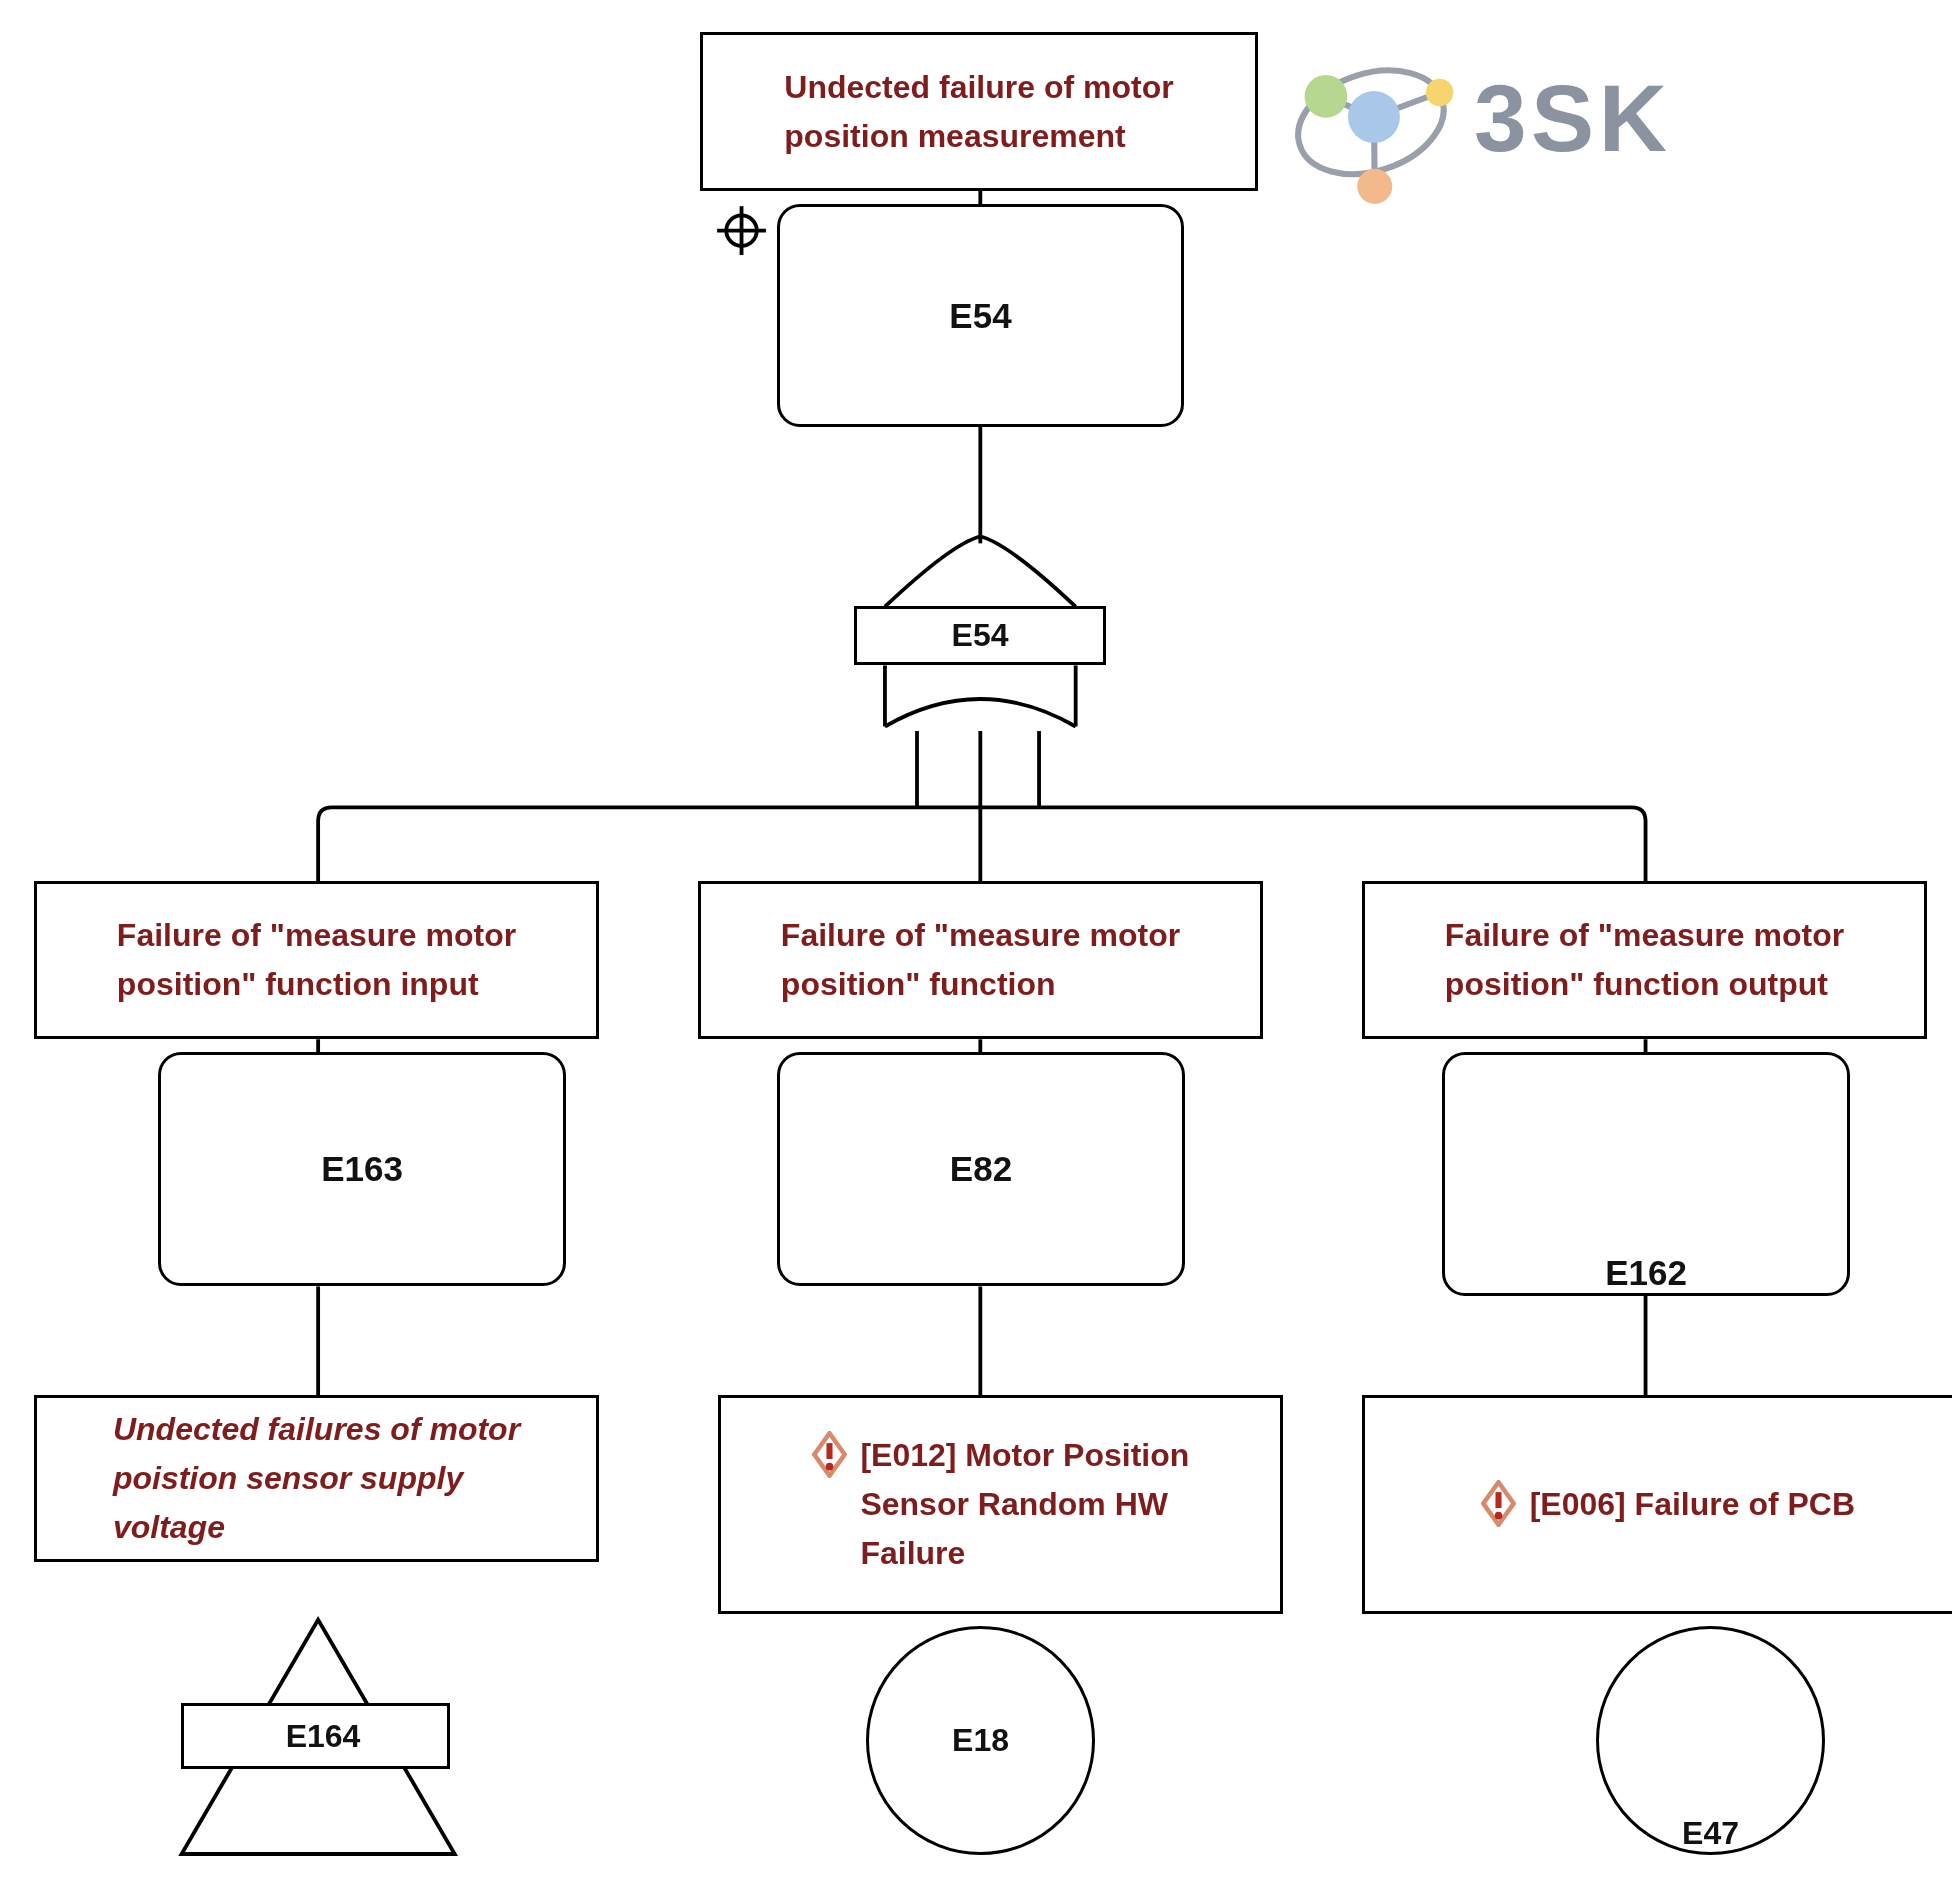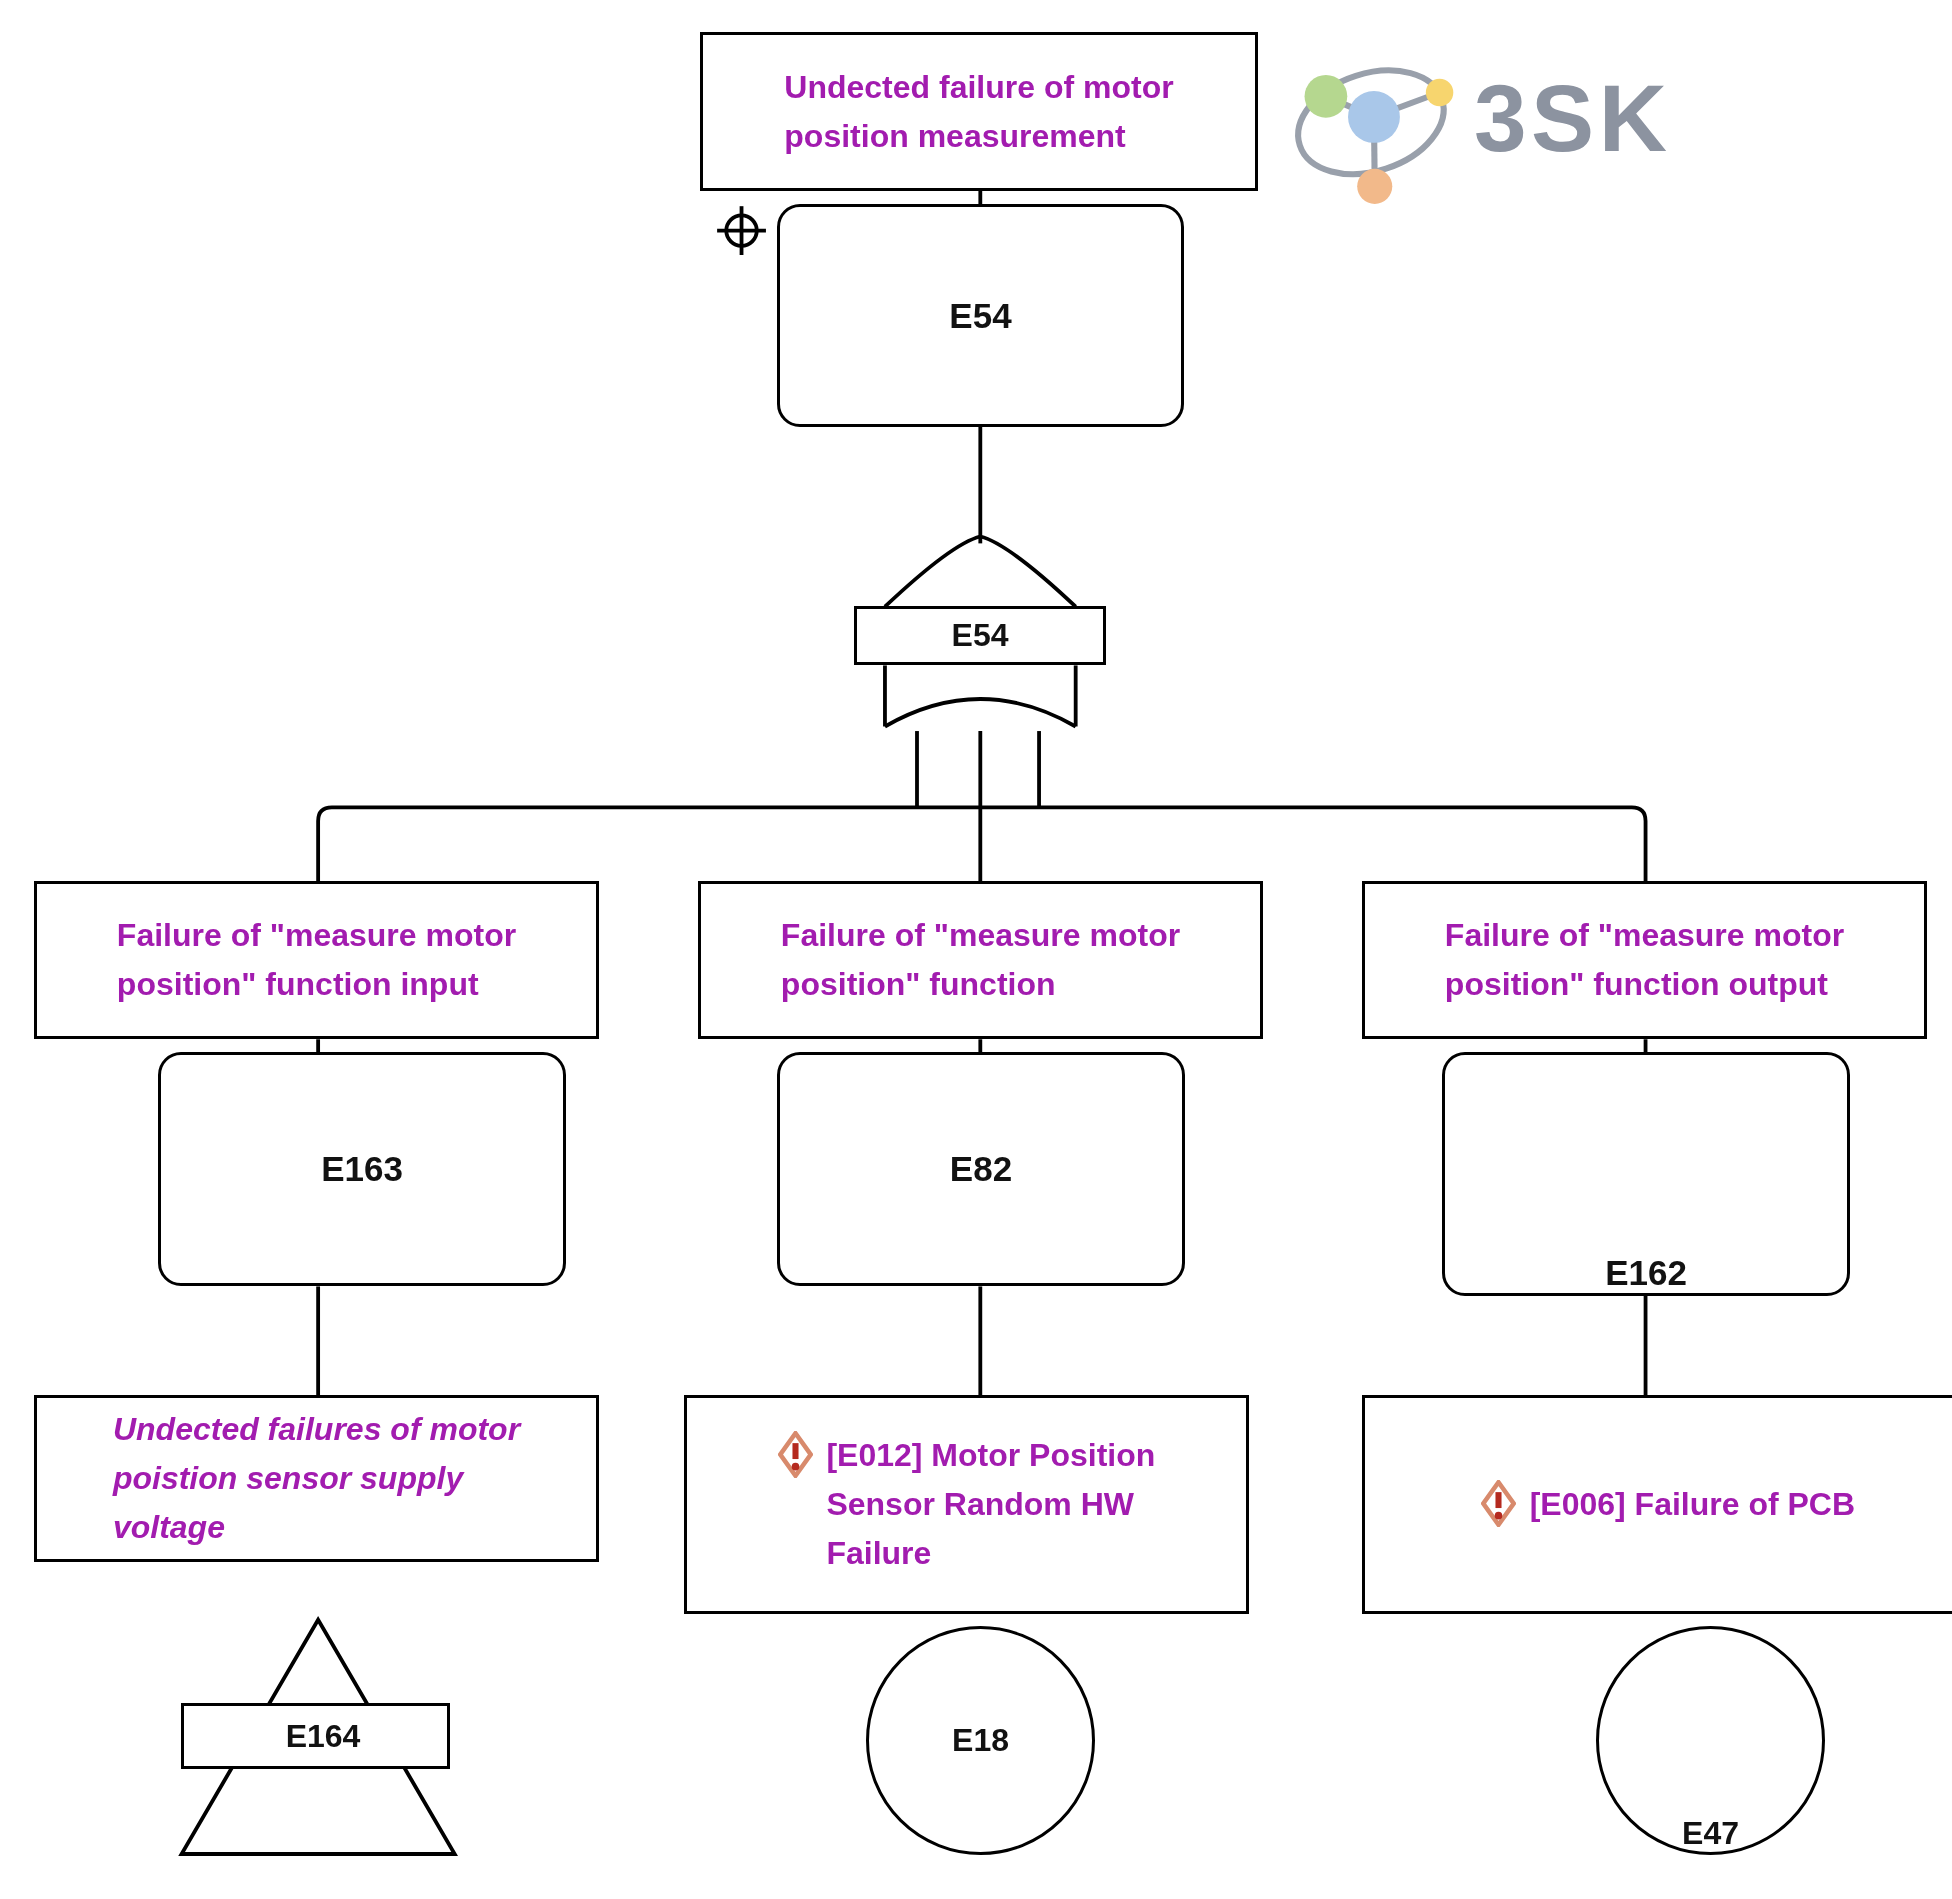--- a/index.html
+++ b/index.html
@@ -9,21 +9,21 @@
     position:relative;overflow:hidden;
   }
   #stage{position:absolute;left:0;top:0;width:1953px;height:1900px;}
   svg.overlay{position:absolute;left:0;top:0;width:1953px;height:1900px;}
 
   .box{
     position:absolute;background:#ffffff;border:3.8px solid #000;
     box-sizing:border-box;display:flex;align-items:center;justify-content:center;
   }
   .txt{
-    font-weight:bold;font-size:32px;line-height:49px;color:#a21caf;
+    font-weight:bold;font-size:32px;line-height:49px;color:#7f1d1d;
     white-space:pre-line;text-align:left;
   }
   .rounded{border-width:3.1px;border-radius:23px;}
   .idlabel{font-weight:bold;font-size:35px;color:#121212;white-space:nowrap;}
   .gate-label{
     position:absolute;background:#fff;border:3.1px solid #000;box-sizing:border-box;
     display:flex;align-items:center;justify-content:center;
   }
   .small-label{font-weight:bold;font-size:32px;color:#121212;}
   .circle{
@@ -117,21 +117,21 @@
     <div class="small-label">E164</div>
   </div>
 
   <div class="box" style="left:698px;top:881px;width:565px;height:158px;">
     <div class="txt">Failure of "measure motor
 position" function</div>
   </div>
   <div class="box rounded" style="left:777px;top:1052px;width:408px;height:234px;align-items:center;">
     <div class="idlabel">E82</div>
   </div>
-  <div class="box" style="left:684px;top:1395px;width:565px;height:219px;">
+  <div class="box" style="left:718px;top:1395px;width:565px;height:219px;">
     <div class="event-content top-align">
       <span class="warn-wrap">
         <svg width="35" height="47" viewBox="0 0 46 62">
           <path d="M23,3 L43,31 L23,59 L3,31 Z" fill="#ffffff" stroke="#D88A6C" stroke-width="6"></path>
           <line x1="23" y1="16" x2="23" y2="37" stroke="#B52A1F" stroke-width="8"></line>
           <circle cx="23" cy="47" r="5" fill="#B52A1F"></circle>
         </svg>
       </span>
       <div class="txt">[E012] Motor Position
 Sensor Random HW

